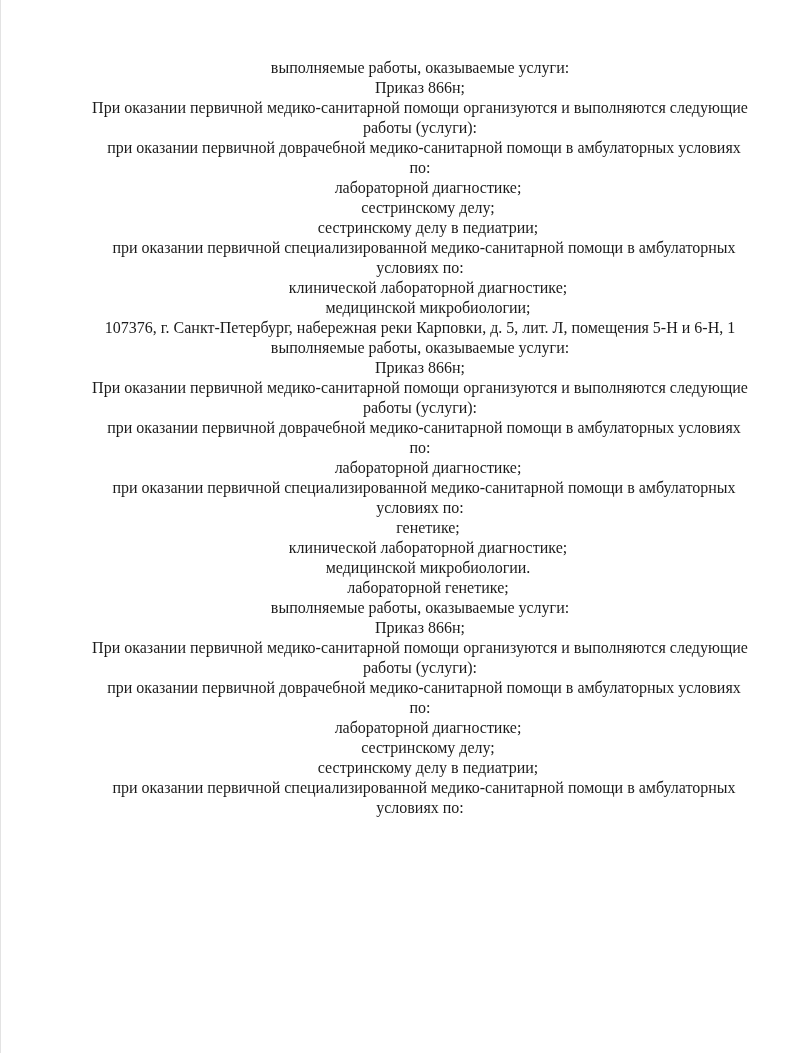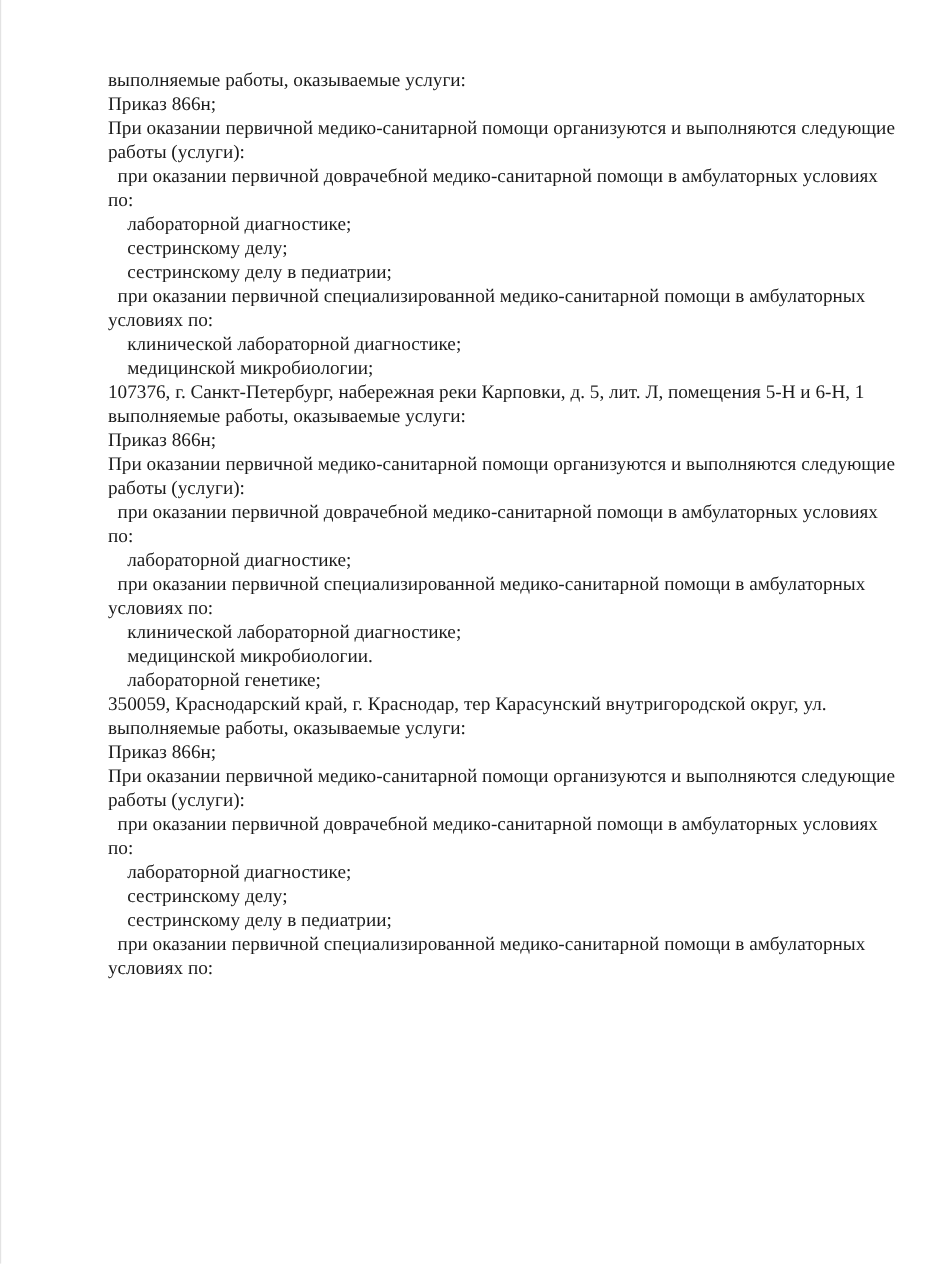--- a/index.html
+++ b/index.html
@@ -23,20 +23,21 @@
   }
   .doc {
     position: absolute;
     left: 90px;
     top: 58px;
     width: 660px;
     font-family: "Liberation Serif", "DejaVu Serif", serif;
     font-size: 16px;
     line-height: 20px;
     color: #1b1b1b;
+    text-align: center;
   }
   .block + .block {
     margin-top: 0;
   }
   .line {
     white-space: pre;
   }
 </style>
 </head>
 <body>
@@ -63,26 +64,26 @@
       <div class="line">107376, г. Санкт-Петербург, набережная реки Карповки, д. 5, лит. Л, помещения 5-Н и 6-Н, 1</div>
       <div class="line">выполняемые работы, оказываемые услуги:</div>
       <div class="line">Приказ 866н;</div>
       <div class="line">При оказании первичной медико-санитарной помощи организуются и выполняются следующие</div>
       <div class="line">работы (услуги):</div>
       <div class="line">  при оказании первичной доврачебной медико-санитарной помощи в амбулаторных условиях</div>
       <div class="line">по:</div>
       <div class="line">    лабораторной диагностике;</div>
       <div class="line">  при оказании первичной специализированной медико-санитарной помощи в амбулаторных</div>
       <div class="line">условиях по:</div>
+      <div class="line">    генетике;</div>
       <div class="line">    клинической лабораторной диагностике;</div>
       <div class="line">    медицинской микробиологии.</div>
       <div class="line">    лабораторной генетике;</div>
     </div>
     <div class="block">
-      <div class="line">350059, Краснодарский край, г. Краснодар, тер Карасунский внутригородской округ, ул.</div>
       <div class="line">выполняемые работы, оказываемые услуги:</div>
       <div class="line">Приказ 866н;</div>
       <div class="line">При оказании первичной медико-санитарной помощи организуются и выполняются следующие</div>
       <div class="line">работы (услуги):</div>
       <div class="line">  при оказании первичной доврачебной медико-санитарной помощи в амбулаторных условиях</div>
       <div class="line">по:</div>
       <div class="line">    лабораторной диагностике;</div>
       <div class="line">    сестринскому делу;</div>
       <div class="line">    сестринскому делу в педиатрии;</div>
       <div class="line">  при оказании первичной специализированной медико-санитарной помощи в амбулаторных</div>

